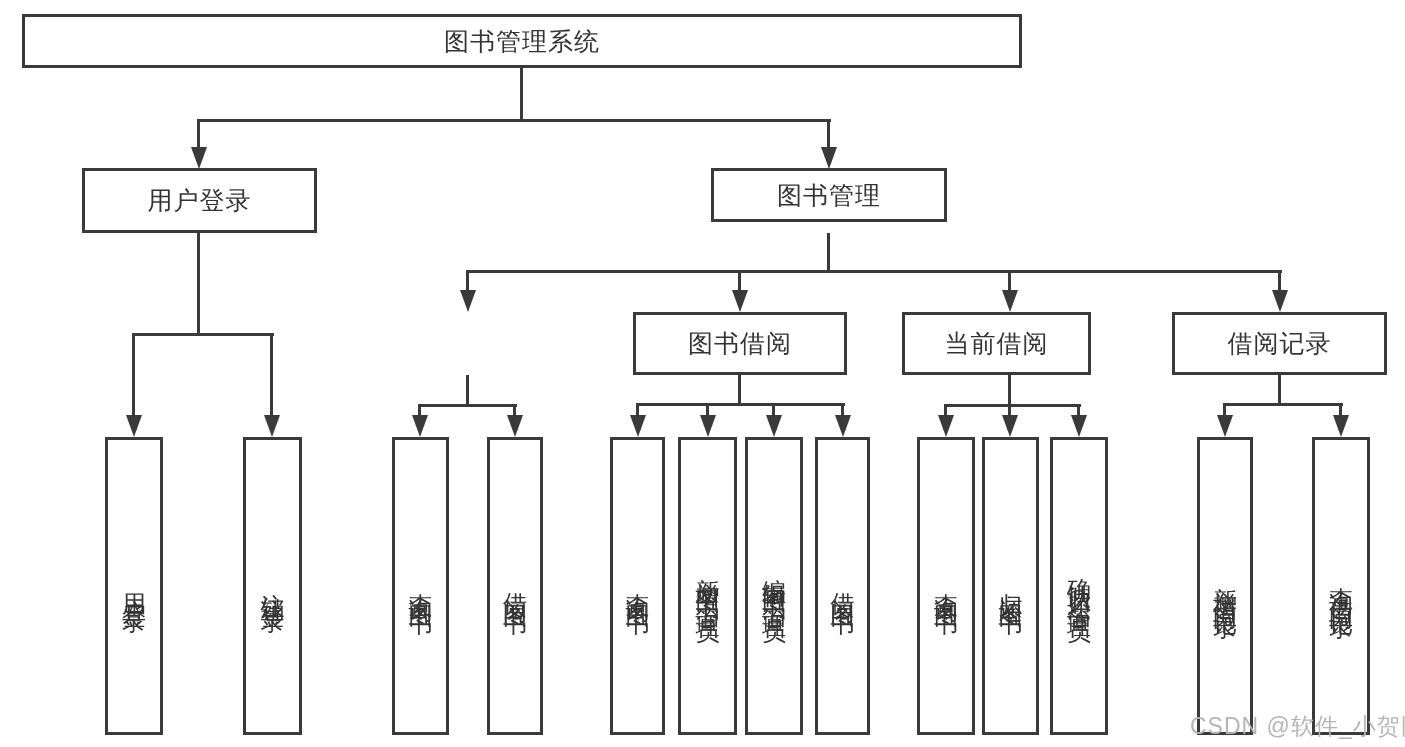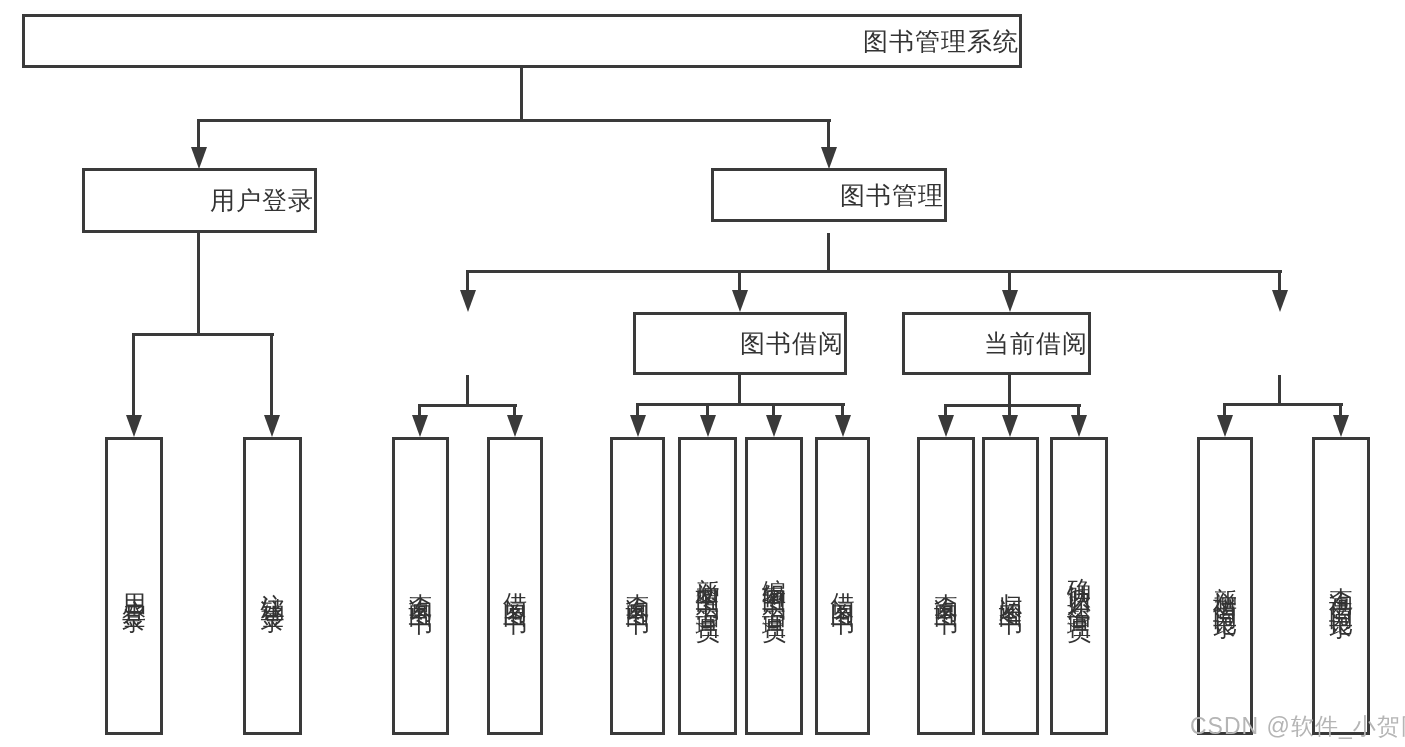--- a/index.html
+++ b/index.html
@@ -2,21 +2,21 @@
 <html><head>
 <meta charset="utf-8">
 <style>
   html,body{margin:0;padding:0;background:#fff;}
   .canvas{
     position:relative;width:1405px;height:747px;background:#ffffff;overflow:hidden;
     font-family:"Liberation Sans","DejaVu Sans",sans-serif;color:#333333;
   }
   .hbox{
     position:absolute;box-sizing:border-box;background:#fff;border:3px solid #3a3a3a;
-    display:flex;align-items:center;justify-content:flex-end;
+    display:flex;align-items:center;justify-content:center;
     font-size:25px;letter-spacing:1px;color:#333333;
   }
   .vbox{
     position:absolute;box-sizing:border-box;background:#fff;border:3px solid #3a3a3a;
     display:flex;align-items:center;justify-content:center;
     font-size:24px;color:#333333;
   }
   .vbox span{
     writing-mode:vertical-rl;text-orientation:mixed;letter-spacing:6px;line-height:1;
     white-space:nowrap;
@@ -69,20 +69,23 @@
   <div class="v" style="left:1008px;top:270px;height:20px"></div>
   <div class="a" style="left:1002px;top:290px"></div>
   <div class="v" style="left:1278px;top:270px;height:20px"></div>
   <div class="a" style="left:1272px;top:290px"></div>
 
   <div class="hbox" style="left:633px;top:312px;width:214px;height:63px">
     <span>图书借阅</span>
   </div>
   <div class="hbox" style="left:902px;top:312px;width:189px;height:63px">
     <span>当前借阅</span>
+  </div>
+  <div class="hbox" style="left:1172px;top:312px;width:215px;height:63px">
+    <span>借阅记录</span>
   </div>
 
   <div class="v" style="left:466px;top:375px;height:31px"></div>
   <div class="h" style="left:418px;top:404px;width:99px"></div>
   <div class="v" style="left:418px;top:404px;height:11px"></div>
   <div class="a" style="left:412px;top:415px"></div>
   <div class="v" style="left:513px;top:404px;height:11px"></div>
   <div class="a" style="left:507px;top:415px"></div>
 
   <div class="v" style="left:738px;top:375px;height:30px"></div>

